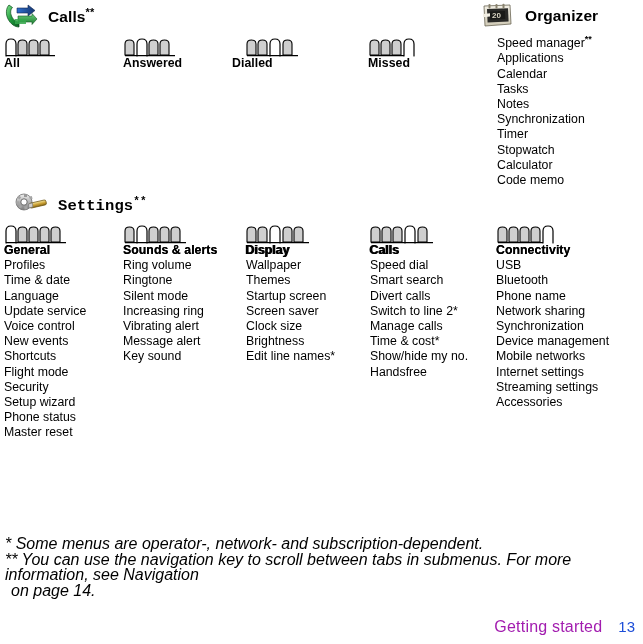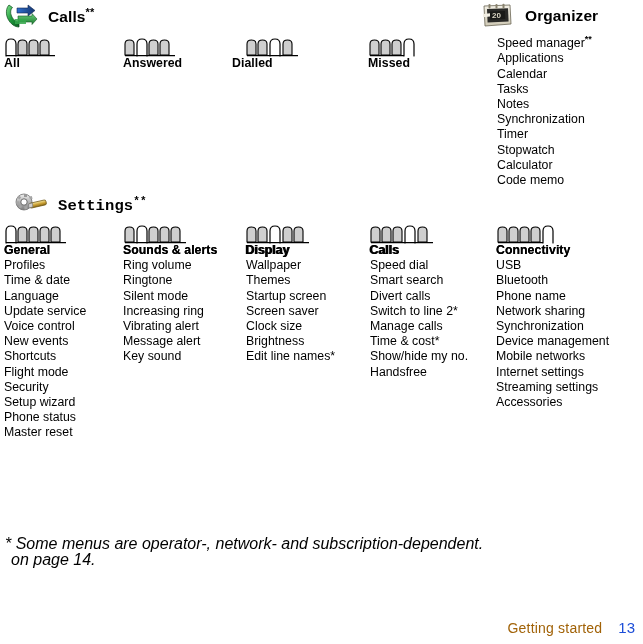--- a/index.html
+++ b/index.html
@@ -99,22 +99,22 @@
   
   .page-footer {
     position: absolute;
     right: 8px;
     bottom: 8px;
     display: flex;
     align-items: baseline;
     gap: 16px;
   }
   .footer-chapter {
-    font-size: 14px;
-    color: #a16207;
+    font-size: 16px;
+    color: #a21caf;
     letter-spacing: 0.2px;
   }
   .footer-pageno {
     font-size: 15px;
     color: #1d4ed8;
     font-weight: normal;
   }
 </style>
 </head>
 <body>
@@ -374,19 +374,20 @@
   <div class="menu-item">Synchronization</div>
   <div class="menu-item">Device management</div>
   <div class="menu-item">Mobile networks</div>
   <div class="menu-item">Internet settings</div>
   <div class="menu-item">Streaming settings</div>
   <div class="menu-item">Accessories</div>
 </div>
 
 <div class="footnotes">
   <div class="footnote-line">* Some menus are operator-, network- and subscription-dependent.</div>
+  <div class="footnote-line">** You can use the navigation key to scroll between tabs in submenus. For more information, see Navigation</div>
   <div class="footnote-line footnote-indent">on page 14.</div>
 </div>
 
 <div class="page-footer">
   <span class="footer-chapter">Getting started</span>
   <span class="footer-pageno">13</span>
 </div>
 
 </body></html>

